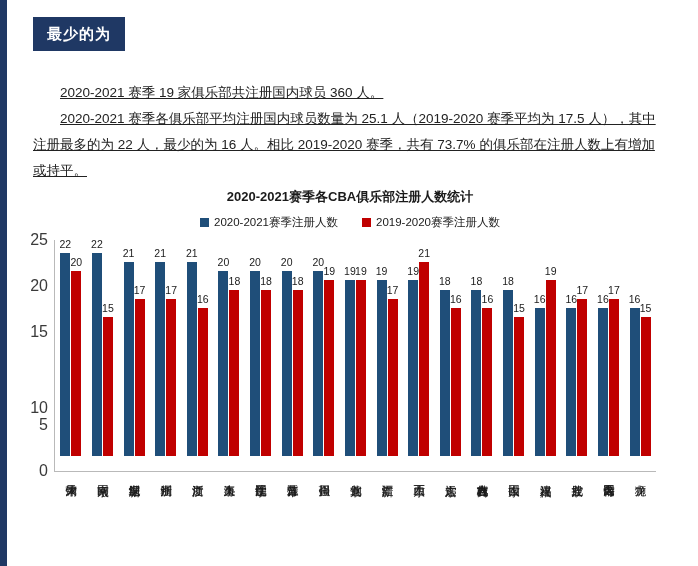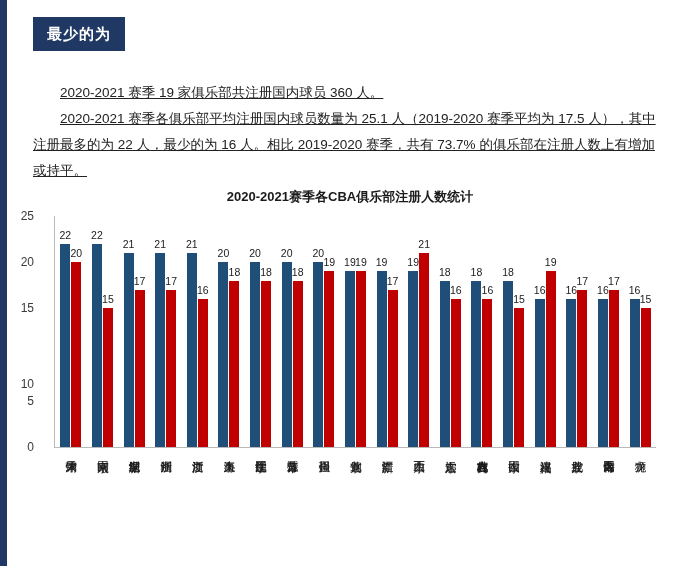--- a/index.html
+++ b/index.html
@@ -86,22 +86,22 @@
     height: 232px;
   }
   .y-axis {
     position: absolute;
     left: 0; top: 0;
     width: 34px;
     height: 232px;
   }
   .y-tick {
     position: absolute;
-    right: 20px;
-    font-size: 12px;
+    right: 6px;
+    font-size: 16px;
     color: #3a3a3a;
     transform: translateY(-50%);
     text-align: right;
     width: 28px;
   }
   .axis-line-y {
     position: absolute;
     left: 34px;
     top: 0;
     width: 1px;
@@ -112,21 +112,21 @@
     position: absolute;
     left: 34px;
     bottom: 0;
     width: 602px;
     height: 1px;
     background: #b9b9b9;
   }
   .bars {
     position: absolute;
     left: 35px;
-    bottom: 1px;
+    bottom: 16px;
     width: 601px;
     height: 231px;
     display: flex;
     align-items: flex-start;
     justify-content: space-between;
   }
   .group {
     position: relative;
     display: flex;
     align-items: flex-end;
@@ -182,20 +182,30 @@
 <div class="section-heading">最少的为</div>
 
 <div class="body-text">
   <p>2020-2021 赛季 19 家俱乐部共注册国内球员 360 人。</p>
   <p>2020-2021 赛季各俱乐部平均注册国内球员数量为 25.1 人（2019-2020 赛季平均为 17.5 人），其中注册最多的为 22 人，最少的为 16 人。相比 2019-2020 赛季，共有 73.7% 的俱乐部在注册人数上有增加或持平。</p>
 </div>
 
 <div class="chart-wrap">
   <div class="chart-title">2020-2021赛季各CBA俱乐部注册人数统计</div>
 
+  <div class="legend">
+    <div class="legend-item">
+      <span class="legend-swatch" style="background:#1f4e79"></span>
+      <span>2020-2021赛季注册人数</span>
+    </div>
+    <div class="legend-item">
+      <span class="legend-swatch" style="background:#c00000"></span>
+      <span>2019-2020赛季注册人数</span>
+    </div>
+  </div>
 
   <div class="plot">
     <div class="y-axis">
         <div class="y-tick" style="top: 231px;">0</div>
         <div class="y-tick" style="top: 184.8px;">5</div>
         <div class="y-tick" style="top: 138.6px; margin-top: 29px;">10</div>
         <div class="y-tick" style="top: 92.4px;">15</div>
         <div class="y-tick" style="top: 46.2px;">20</div>
         <div class="y-tick" style="top: 0px;">25</div>
       </div>

